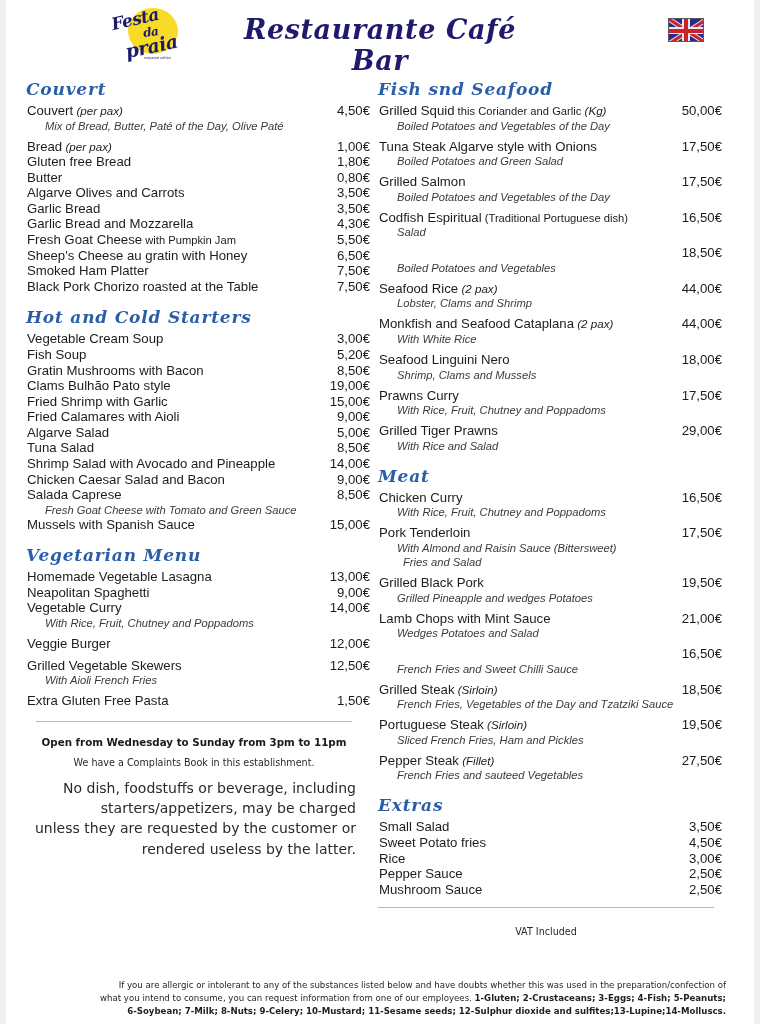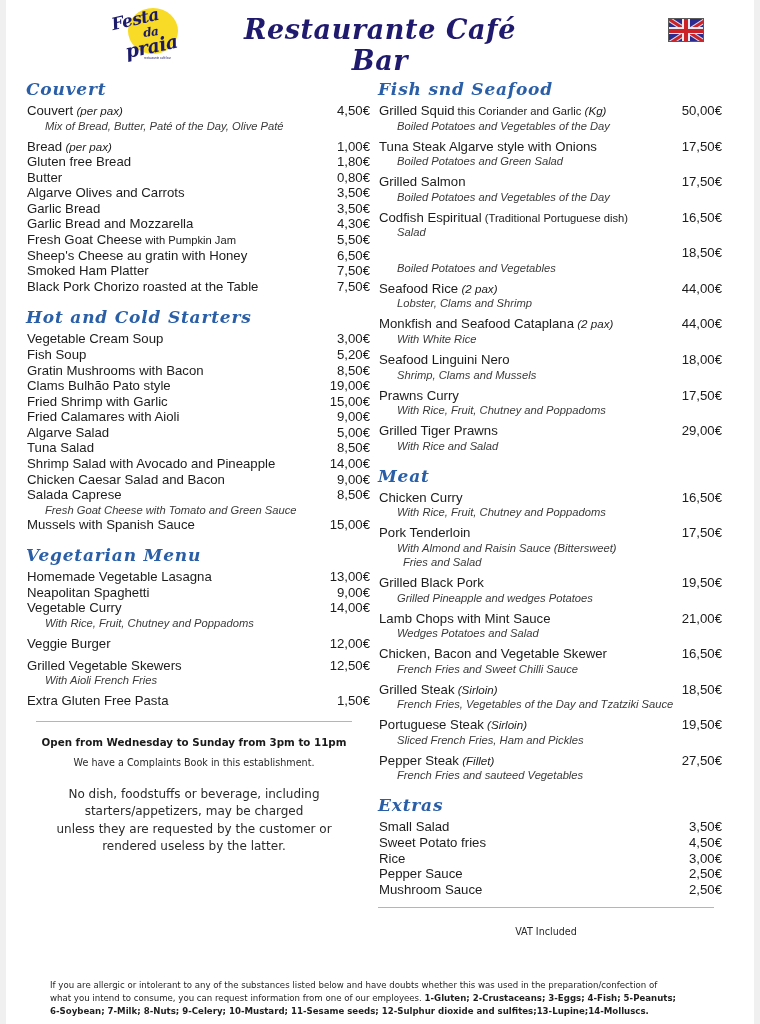--- a/index.html
+++ b/index.html
@@ -97,31 +97,31 @@
   .lfoot { text-align:center; padding:0 14px; }
   .lfoot .hours {
     font-size:10.3px; font-weight:bold; color:#1a1a1a;
     font-family:"DejaVu Sans", sans-serif; margin-top:14px;
   }
   .lfoot .complaints {
     font-size:9.6px; color:#2a2a2a;
     font-family:"DejaVu Sans", sans-serif; margin-top:9px;
   }
   .lfoot .nodish {
-    font-size:12px; color:#2a2a2a; line-height:1.45;
-    font-family:"DejaVu Sans", sans-serif; margin-top:18px;
+    font-size:14px; color:#2a2a2a; line-height:1.45;
+    font-family:"DejaVu Sans", sans-serif; margin-top:10px;text-align:right;
   }
   .vat {
     text-align:center; font-size:9.6px; color:#2a2a2a;
     font-family:"DejaVu Sans", sans-serif; margin-top:18px;
   }
 
   .allergen {
     position:absolute; left:16px; right:0; bottom:6px;
-    text-align:left; padding:0 34px;
+    text-align:right; padding:0 34px;
     font-size:8.6px; line-height:1.5; color:#1f1f1f;
     font-family:"DejaVu Sans", sans-serif;
   }
   .allergen b { font-weight:bold; }
 
   .edge-l { position:absolute; left:0; top:0; width:6px; height:1024px; background:#f0f0f0; }
   .edge-r { position:absolute; right:0; top:0; width:6px; height:1024px; background:#f0f0f0; }
 </style>
 </head>
 <body>
@@ -407,21 +407,20 @@
             <div class="pr">19,50€</div>
           </div>
           <div class="desc">Grilled Pineapple and wedges Potatoes</div>
           <div class="item gapped">
             <div class="nm">Lamb Chops with Mint Sauce</div>
             <div class="dots"></div>
             <div class="pr">21,00€</div>
           </div>
           <div class="desc">Wedges Potatoes and Salad</div>
           <div class="item gapped">
-            <div class="nm">Chicken, Bacon and Vegetable Skewer</div>
             <div class="dots"></div>
             <div class="pr">16,50€</div>
           </div>
           <div class="desc">French Fries and Sweet Chilli Sauce</div>
           <div class="item gapped">
             <div class="nm">Grilled Steak<span class="it">  (Sirloin)</span></div>
             <div class="dots"></div>
             <div class="pr">18,50€</div>
           </div>
           <div class="desc">French Fries, Vegetables of the Day and Tzatziki Sauce</div>

